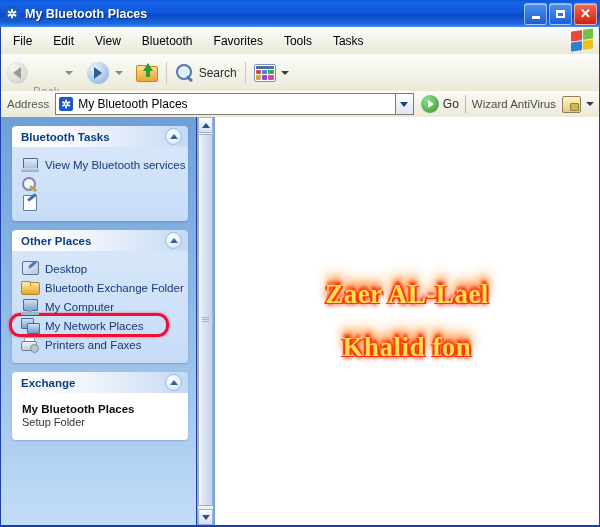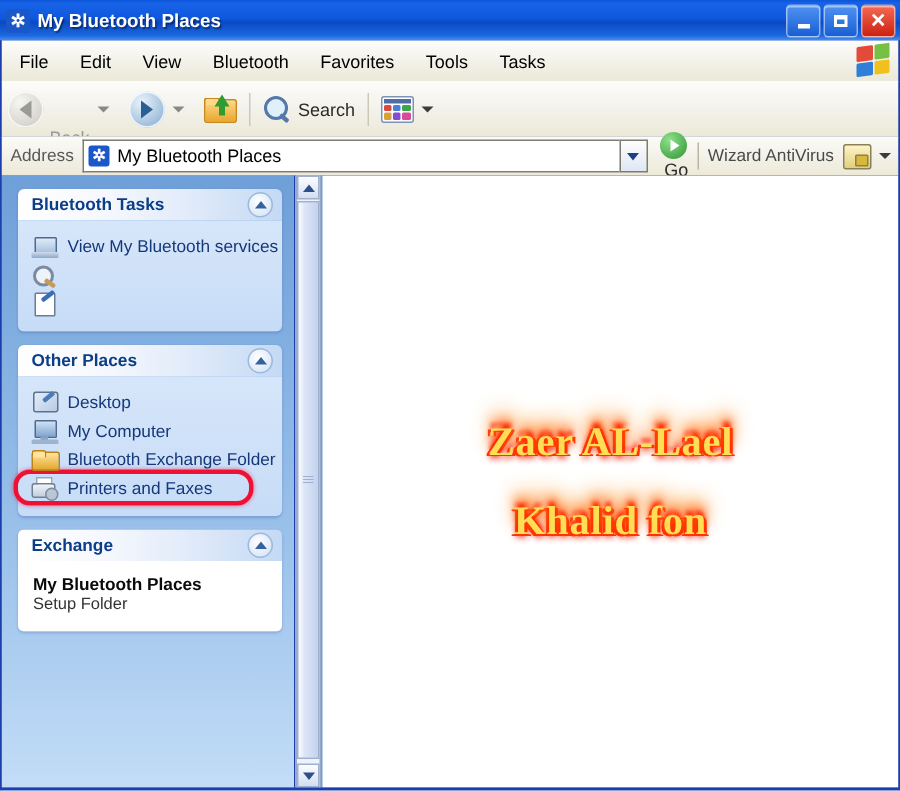--- a/index.html
+++ b/index.html
@@ -147,21 +147,21 @@
   .addr-bt span{color:#fff;font-size:11px;line-height:11px;font-weight:bold;}
   .addr-text{font-size:12px;color:#000;white-space:nowrap;overflow:hidden;}
   .addr-drop{
     width:17px;height:20px;background:linear-gradient(to bottom,#fdfdfc,#dfe7f5);
     border:1px solid #7c7c70;display:flex;align-items:center;justify-content:center;flex:0 0 auto;
   }
   .vcaret{
     width:0;height:0;border-left:4px solid transparent;border-right:4px solid transparent;
     border-top:5px solid #1f3f84;
   }
-  .go-btn{display:flex;align-items:center;margin:0 6px 0 7px;white-space:nowrap;flex-direction:column;}
+  .go-btn{display:flex;align-items:center;margin:0 6px 0 7px;white-space:nowrap;}
   .go-ico{
     width:18px;height:18px;border-radius:50%;
     background:radial-gradient(circle at 35% 30%,#8fe08a,#2f9433);
     display:flex;align-items:center;justify-content:center;
   }
   .go-ico .ga{
     width:0;height:0;border-top:4px solid transparent;border-bottom:4px solid transparent;
     border-left:6px solid #fff;margin-left:2px;
   }
   .go-lbl{font-size:12px;color:#2b2b2b;margin-left:4px;}
@@ -473,33 +473,40 @@
         </div>
         <div class="panel-body">
           <div class="prow">
             <div class="picon i-desktop">
                 <div class="mon"></div>
                 <div class="pen"></div>
               </div>
             <div class="plabel">Desktop</div>
           </div>
           <div class="prow">
+            <div class="picon i-folder">
+                <div class="fb"></div>
+                <div class="ft"></div>
+              </div>
+            <div class="plabel">Bluetooth Exchange Folder</div>
+          </div>
+          <div class="prow">
             <div class="picon i-mycomp">
                 <div class="mon"></div>
                 <div class="stand"></div>
                 <div class="box"></div>
               </div>
             <div class="plabel">My Computer</div>
           </div>
           <div class="prow">
-            <div class="picon i-folder">
-                <div class="fb"></div>
-                <div class="ft"></div>
+            <div class="picon i-network">
+                <div class="m1"></div>
+                <div class="m2"></div>
               </div>
-            <div class="plabel">Bluetooth Exchange Folder</div>
+            <div class="plabel">My Network Places</div>
           </div>
           <div class="prow">
             <div class="picon i-printer">
                 <div class="pap"></div>
                 <div class="body"></div>
                 <div class="fax"></div>
               </div>
             <div class="plabel">Printers and Faxes</div>
           </div>
         </div>

